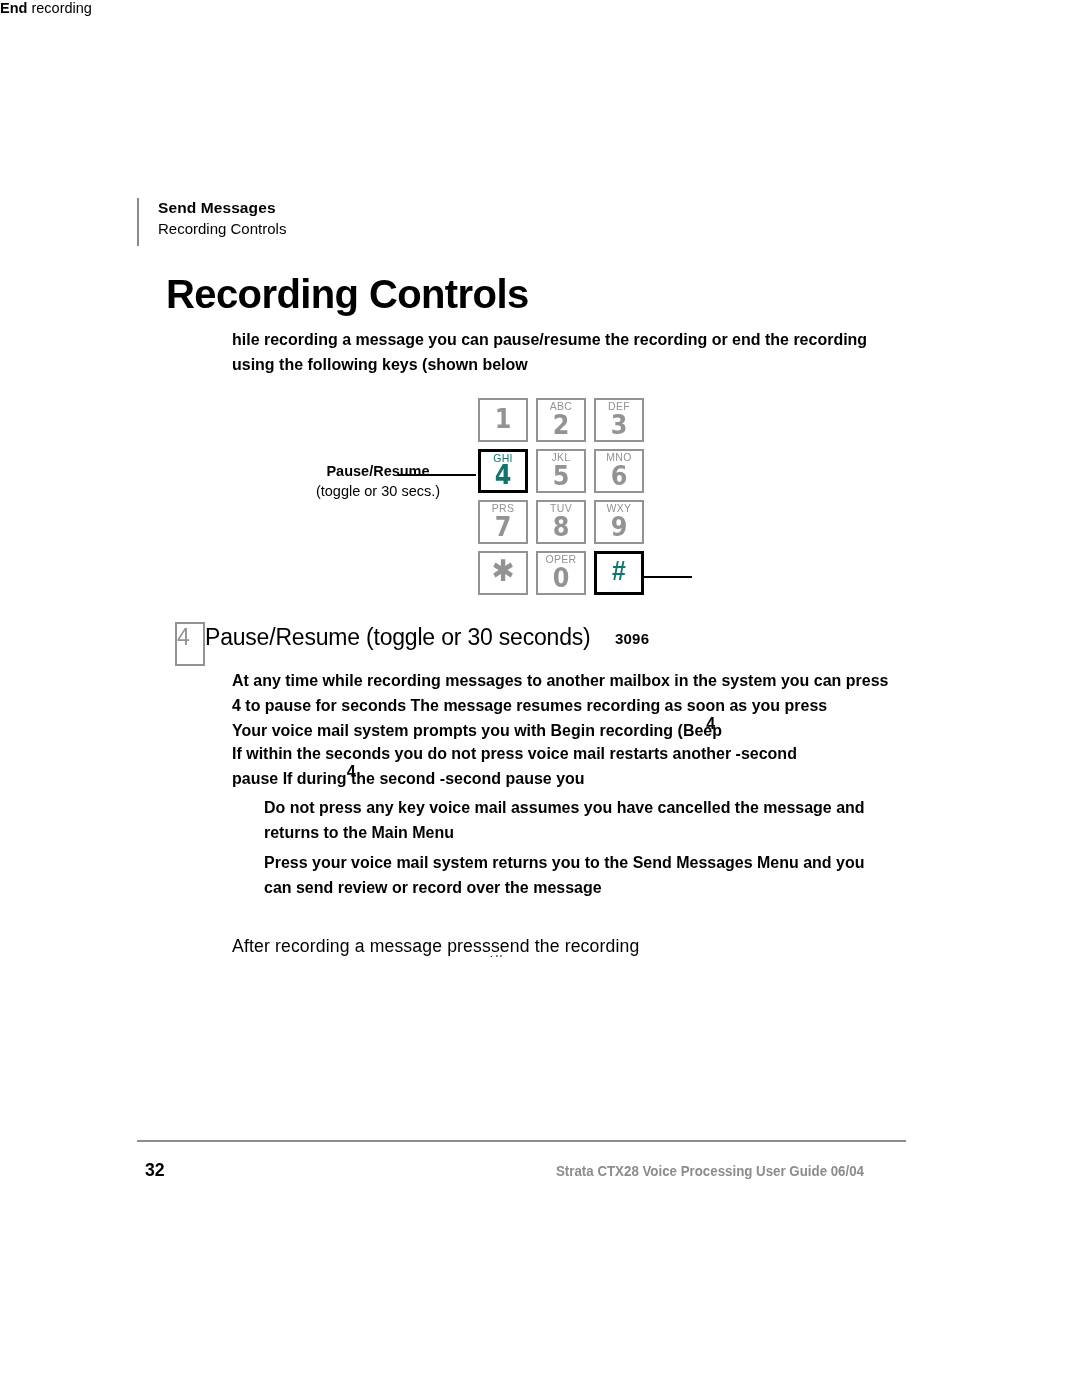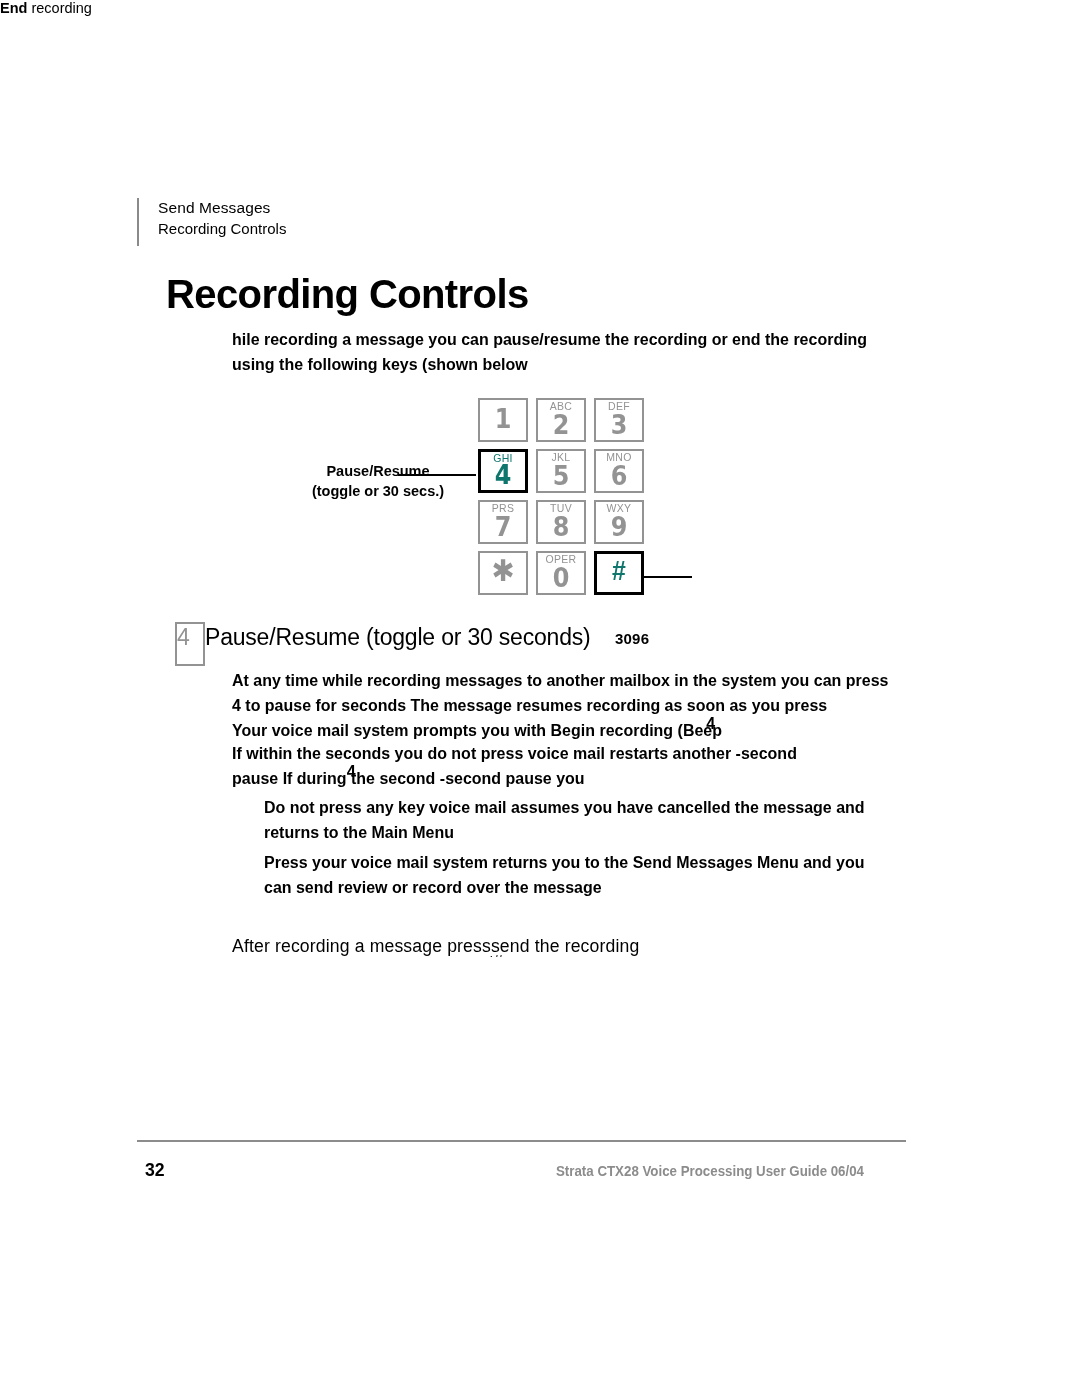--- a/index.html
+++ b/index.html
@@ -27,21 +27,21 @@
     left: 137px;
     top: 198px;
     width: 600px;
     padding-left: 19px;
     border-left: 2px solid #8a8a8a;
     height: 48px;
     box-sizing: border-box;
   }
   .runhead-title {
     font-size: 15.5px;
-    font-weight: normal;
+    font-weight: bold;
     letter-spacing: .1px;
     line-height: 20px;
   }
   .runhead-sub {
     font-size: 15px;
     font-weight: normal;
     line-height: 22px;
   }
 
   
@@ -189,21 +189,21 @@
     position: absolute;
     text-align: center;
     line-height: 20px;
   }
   .callout-pause {
     left: 283px;
     top: 461px;
     width: 190px;
   }
   .callout-pause .l1 { font-size: 14.5px; font-weight: bold; }
-  .callout-pause .l2 { font-size: 14.5px; font-weight: bold; }
+  .callout-pause .l2 { font-size: 14.5px; font-weight: normal; }
 
   .callout-end {
     left: 693px;
     top: 565px;
     font-size: 14.5px;
     white-space: nowrap;
   }
   .callout-end b { font-weight: bold; }
 
   .leader {

